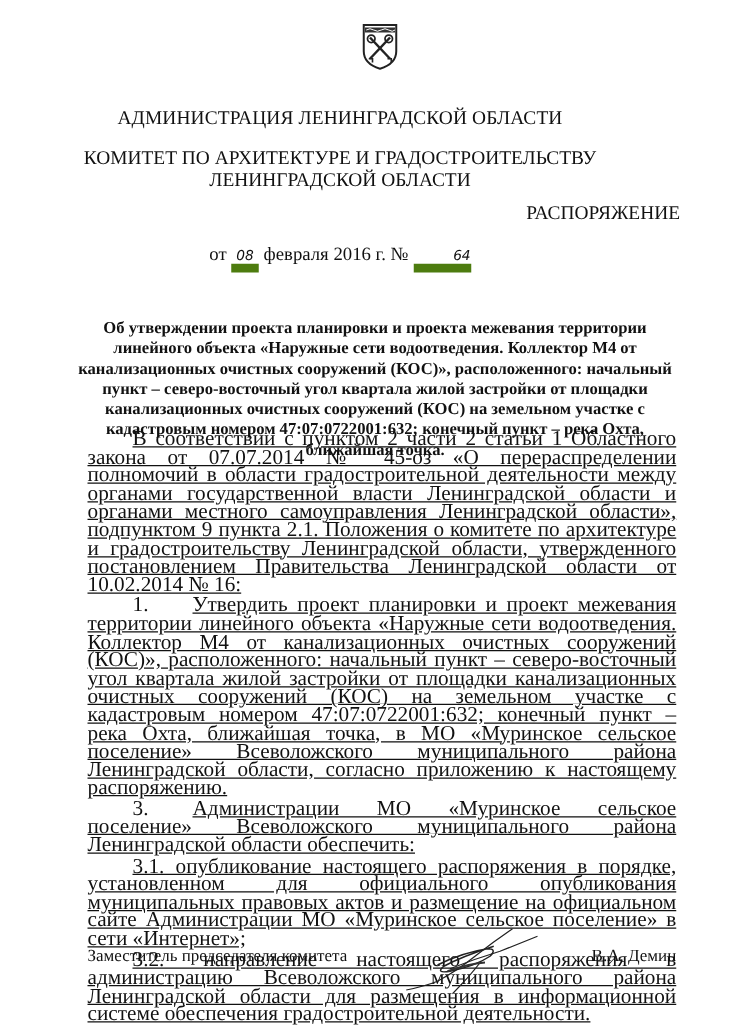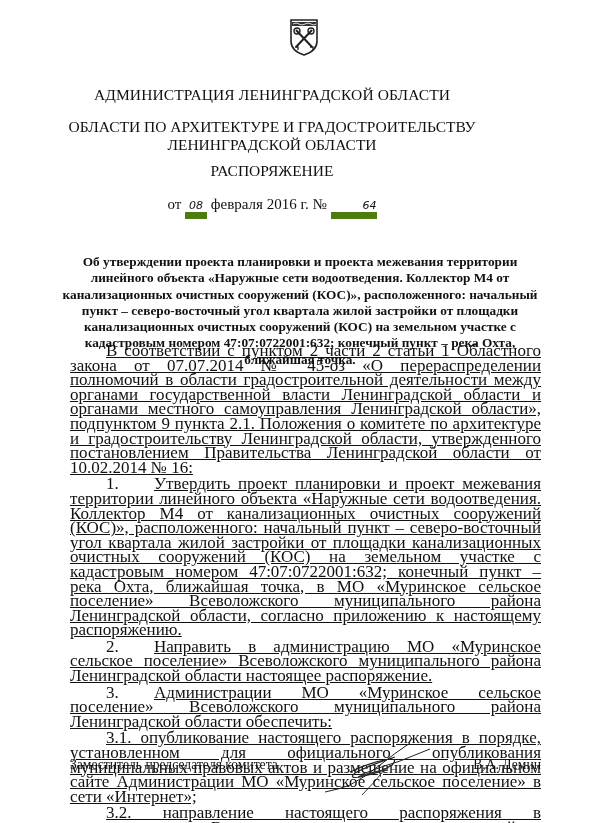--- a/index.html
+++ b/index.html
@@ -2,21 +2,21 @@
 <html><head>
 <meta charset="utf-8">
 <style>
   html, body { margin: 0; padding: 0; background: #ffffff; }
   body { width: 600px; height: 823px; position: relative; overflow: hidden;
          font-family: "Liberation Serif", "DejaVu Serif", serif; color: #111; }
   .emblem { position: absolute; left: 289px; top: 17px; width: 30px; height: 40px; }
   .center { position: absolute; left: 0; width: 544px; text-align: center; }
   .h-admin { top: 86px; font-size: 15.5px; letter-spacing: 0.1px; }
   .h-comm { top: 118px; font-size: 15.5px; line-height: 18px; }
-  .h-rasp { top: 162px; font-size: 15.5px; }
+  .h-rasp { top: 162px; font-size: 15.5px; text-align: right; }
   .h-date { top: 196px; font-size: 15px; }
   .ul { display: inline-block; border-bottom: 7px solid #4d7c0f; text-align: center;
         font-family: "DejaVu Sans", sans-serif; font-style: italic; font-size: 11px; }
   .title { position: absolute; left: 62px; width: 476px; top: 225px; text-align: center;
            font-weight: bold; font-size: 13.3px; line-height: 16.3px; margin-top: 29px; }
   .body { position: absolute; left: 70px; width: 471px; top: 344px;
           font-size: 17px; line-height: 14.6px; text-align: justify; text-decoration: underline; }
   .body p { margin: 0; text-indent: 36px; }
   .body p.item { margin-top: 2px; }
   .num { display: inline-block; width: 48px; text-indent: 0; }
@@ -34,37 +34,36 @@
   <path d="M4 7 Q7 5 10 7 Q13 9 16 7 Q19 5 22 7 Q25 9 27 7" fill="none" stroke="#fff" stroke-width="0.8"></path>
   <line x1="7" y1="30" x2="23" y2="13" stroke="#222" stroke-width="2"></line>
   <line x1="23" y1="30" x2="7" y2="13" stroke="#222" stroke-width="2"></line>
   <circle cx="8" cy="14" r="3" fill="none" stroke="#222" stroke-width="1.4"></circle>
   <circle cx="22" cy="14" r="3" fill="none" stroke="#222" stroke-width="1.4"></circle>
   <path d="M6 30 h3 v3 M21 30 h3 v3" fill="none" stroke="#222" stroke-width="1.3"></path>
 </svg>
 
 <div class="center h-admin">АДМИНИСТРАЦИЯ ЛЕНИНГРАДСКОЙ ОБЛАСТИ</div>
 <div class="center h-comm">
-  <div>ОБЛАСТИ ПО АРХИТЕКТУРЕ И ГРАДОСТРОИТЕЛЬСТВУ</div>
+  <div>КОМИТЕТ ПО АРХИТЕКТУРЕ И ГРАДОСТРОИТЕЛЬСТВУ</div>
   <div>ЛЕНИНГРАДСКОЙ ОБЛАСТИ</div>
 </div>
 <div class="center h-rasp">РАСПОРЯЖЕНИЕ</div>
 <div class="center h-date">
   <span>от</span>
   <span class="ul" style="width:22px">08</span>
   <span>февраля 2016 г. №</span>
   <span class="ul" style="width:42px; text-align:right; padding-left:4px">64</span>
 </div>
 
 <div class="title">Об утверждении проекта планировки и проекта межевания территории линейного объекта «Наружные сети водоотведения. Коллектор М4 от канализационных очистных сооружений (КОС)», расположенного: начальный пункт – северо-восточный угол квартала жилой застройки от площадки канализационных очистных сооружений (КОС) на земельном участке с кадастровым номером 47:07:0722001:632; конечный пункт – река Охта, ближайшая точка.</div>
 
 <div class="body">
   <p>В соответствии с пунктом 2 части 2 статьи 1 Областного закона от 07.07.2014 № 45-оз «О перераспределении полномочий в области градостроительной деятельности между органами государственной власти Ленинградской области и органами местного самоуправления Ленинградской области», подпунктом 9 пункта 2.1. Положения о комитете по архитектуре и градостроительству Ленинградской области, утвержденного постановлением Правительства Ленинградской области от 10.02.2014 № 16:</p>
   <p class="item"><span class="num">1.</span><span>Утвердить проект планировки и проект межевания территории линейного объекта «Наружные сети водоотведения. Коллектор М4 от канализационных очистных сооружений (КОС)», расположенного: начальный пункт – северо-восточный угол квартала жилой застройки от площадки канализационных очистных сооружений (КОС) на земельном участке с кадастровым номером 47:07:0722001:632; конечный пункт – река Охта, ближайшая точка, в МО «Муринское сельское поселение» Всеволожского муниципального района Ленинградской области, согласно приложению к настоящему распоряжению.</span></p>
-  <p class="item"><span class="num">2.</span><span>Направить в администрацию МО «Муринское сельское поселение» Всеволожского муниципального района Ленинградской области настоящее распоряжение.</span></p>
   <p class="item"><span class="num">3.</span><span>Администрации МО «Муринское сельское поселение» Всеволожского муниципального района Ленинградской области обеспечить:</span></p>
   <p class="item">3.1. опубликование настоящего распоряжения в порядке, установленном для официального опубликования муниципальных правовых актов и размещение на официальном сайте Администрации МО «Муринское сельское поселение» в сети «Интернет»;</p>
   <p class="item">3.2. направление настоящего распоряжения в администрацию Всеволожского муниципального района Ленинградской области для размещения в информационной системе обеспечения градостроительной деятельности.</p>
 </div>
 
 <div class="sign-row">
   <span class="sign-pos">Заместитель председателя комитета</span>
   <span class="sign-name">В.А. Демин</span>
 </div>
 

